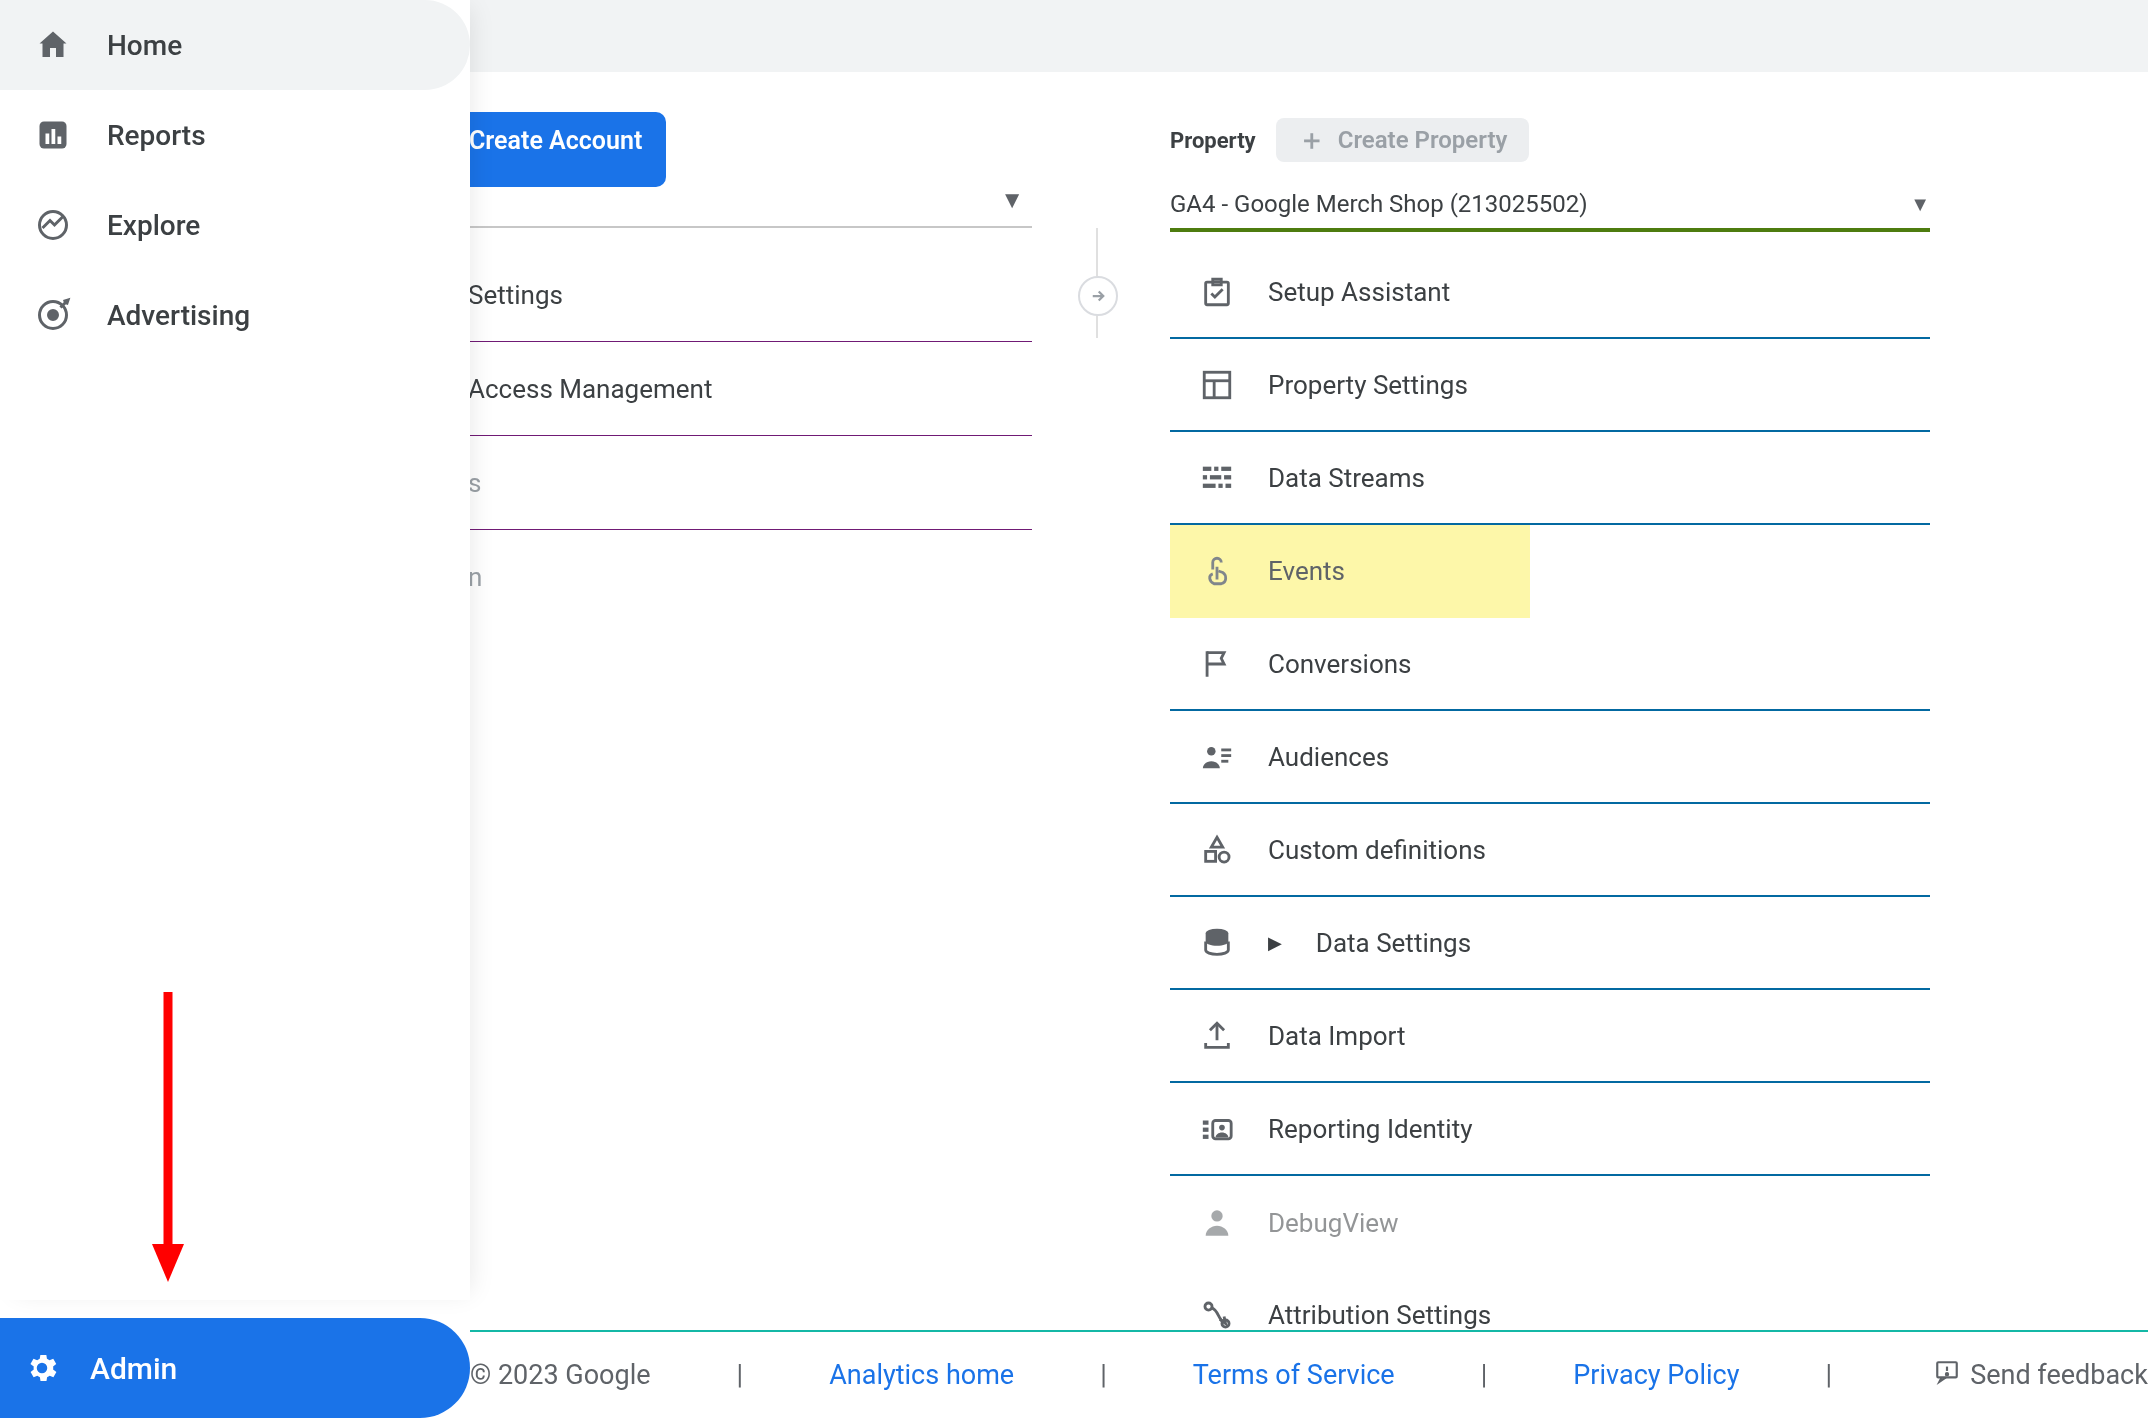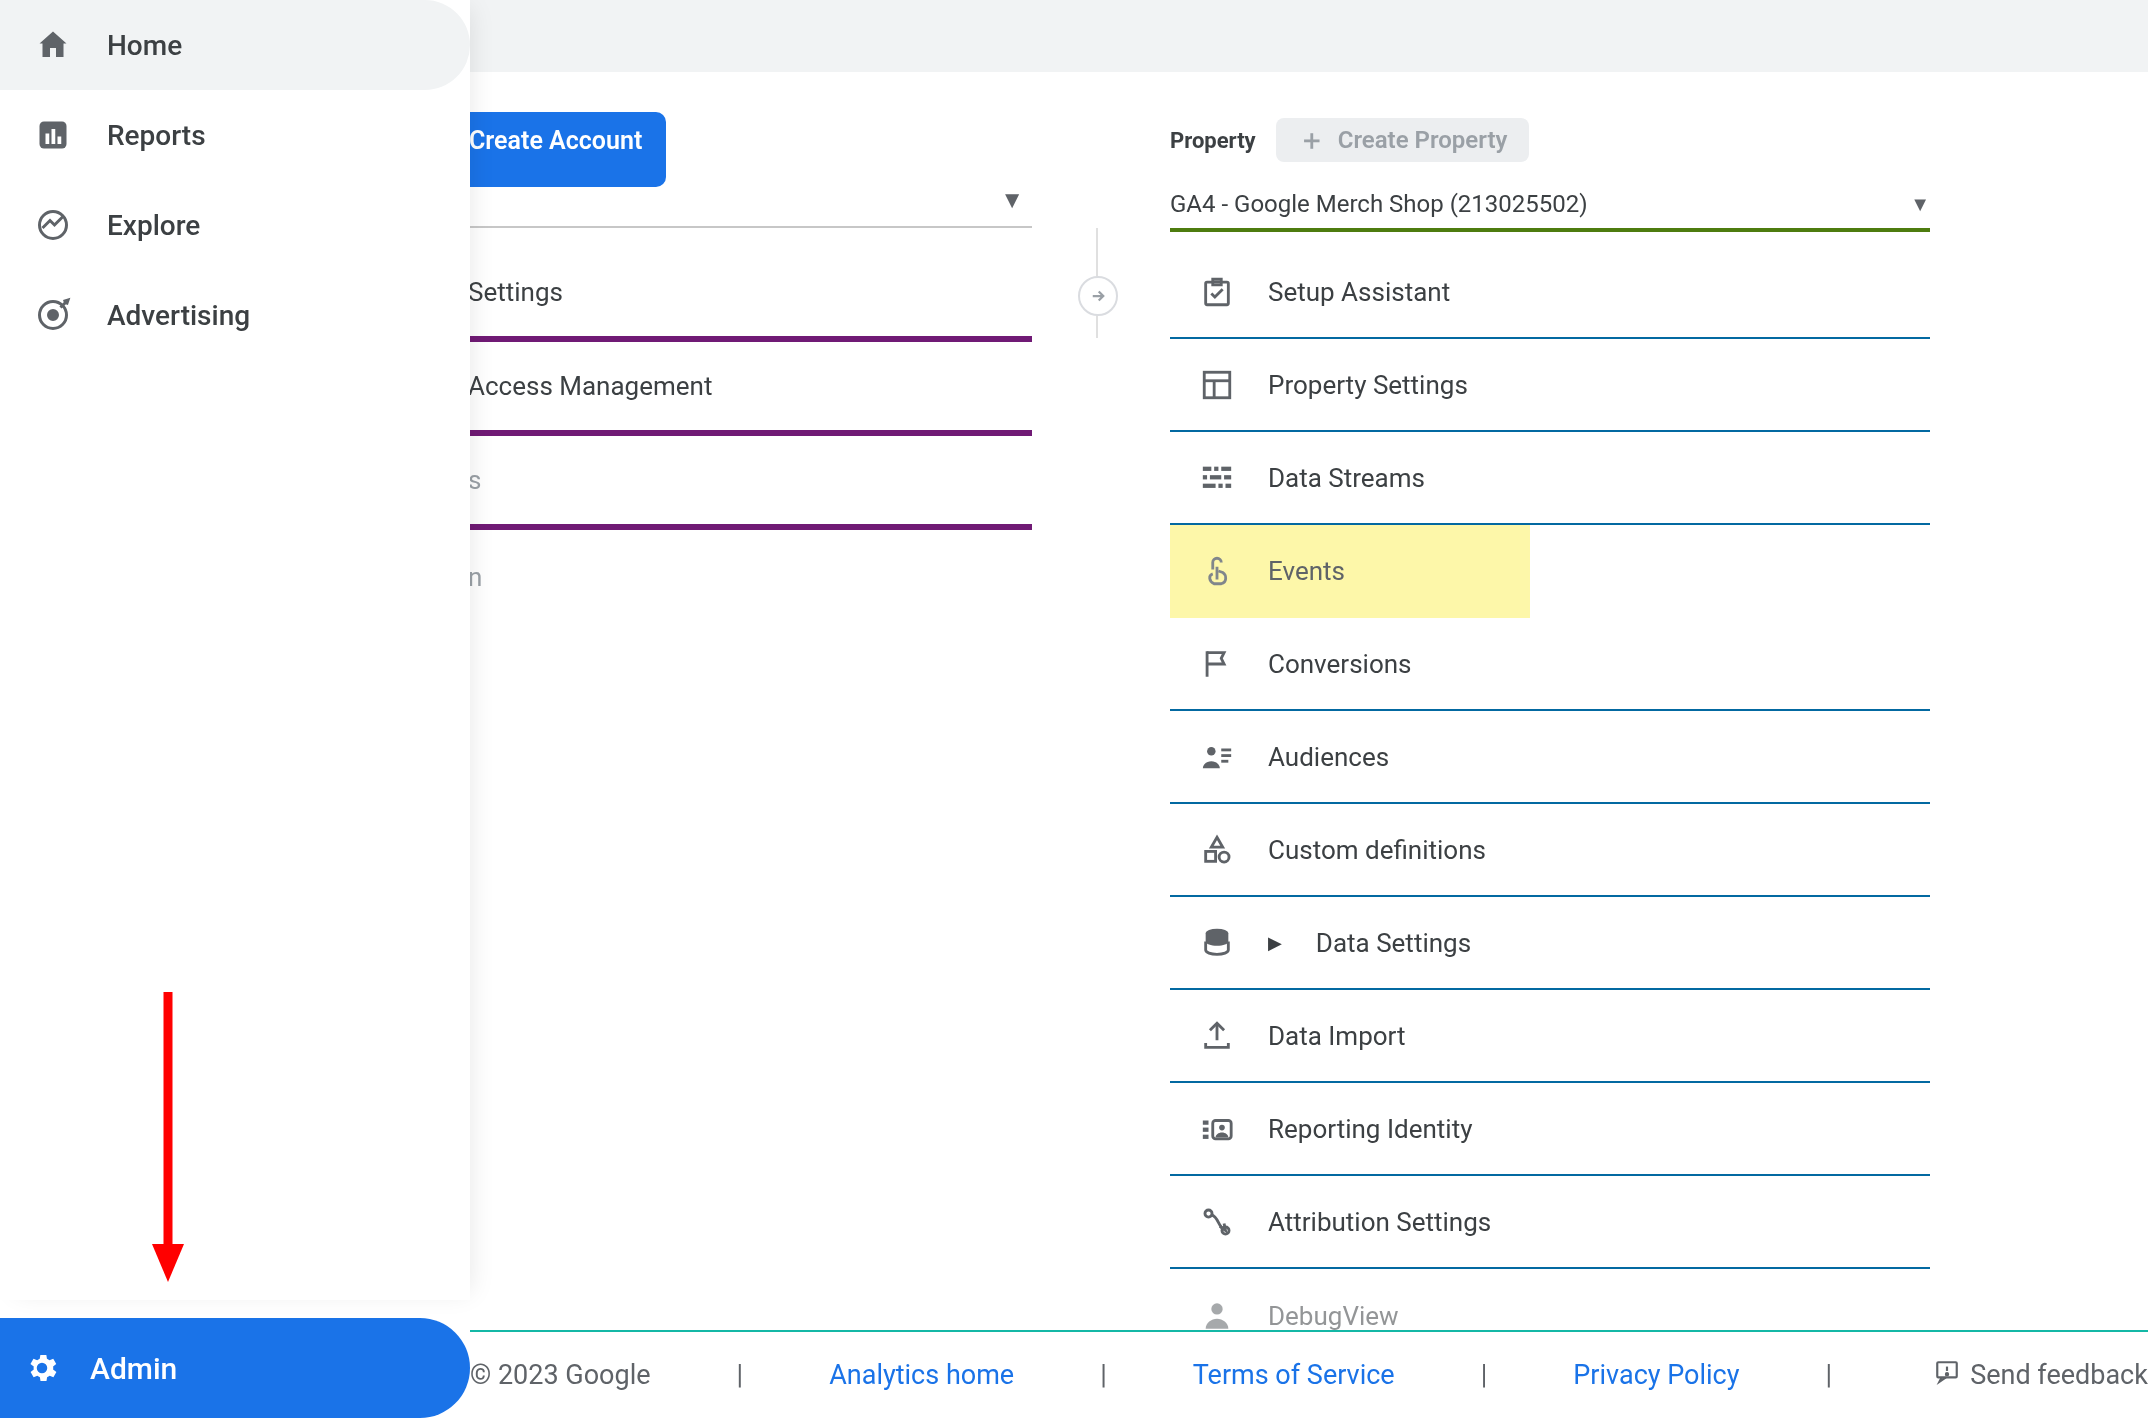--- a/index.html
+++ b/index.html
@@ -118,21 +118,21 @@
   }
   .account-menu {
     position: absolute;
     left: 288px;
     top: 248px;
     width: 744px;
     z-index: 10;
   }
   .acct-item {
     height: 94px;
-    border-bottom: 6px solid #701a75;
+    border-bottom: 1px solid #701a75;
     display: flex;
     align-items: center;
     padding-left: 180px;
     font-size: 26px;
     color: #3c4043;
   }
   .acct-item.dim { color: #9aa0a6; }
   .acct-item:last-child { border-bottom: none; }
 
   
@@ -468,39 +468,39 @@
             <rect x="2" y="6" width="4" height="3"></rect>
             <rect x="2" y="11" width="4" height="3"></rect>
             <rect x="2" y="16" width="4" height="3"></rect>
             <rect x="9" y="6" width="13" height="13" rx="2" fill="none" stroke="#5f6368" stroke-width="2"></rect>
             <circle cx="15.5" cy="11" r="2"></circle>
             <path d="M11 18c0-2 2-3.5 4.5-3.5S20 16 20 18"></path>
           </svg>
       </span>
       <span>Reporting Identity</span>
     </div>
+    <div class="prop-item last" style="opacity:.55;">
+      <span class="prop-icon">
+        <svg viewBox="0 0 24 24" fill="#5f6368">
+            <circle cx="12" cy="7" r="4"></circle>
+            <path d="M4 21c0-4 4-7 8-7s8 3 8 7"></path>
+          </svg>
+      </span>
+      <span>DebugView</span>
+    </div>
     <div class="prop-item">
       <span class="prop-icon">
         <svg viewBox="0 0 24 24" fill="none" stroke="#5f6368" stroke-width="2">
             <circle cx="6" cy="6" r="2.5"></circle>
             <circle cx="18" cy="18" r="2.5"></circle>
             <path d="M8 7c5 1 5 9 9 10"></path>
             <path d="M14 15l4 3-1-5"></path>
           </svg>
       </span>
       <span>Attribution Settings</span>
-    </div>
-    <div class="prop-item last" style="opacity:.55;">
-      <span class="prop-icon">
-        <svg viewBox="0 0 24 24" fill="#5f6368">
-            <circle cx="12" cy="7" r="4"></circle>
-            <path d="M4 21c0-4 4-7 8-7s8 3 8 7"></path>
-          </svg>
-      </span>
-      <span>DebugView</span>
     </div>
   </div>
 </div>
 
 <div class="footer">
   <span>© 2023 Google</span>
   <span class="sep">|</span>
   <a>Analytics home</a>
   <span class="sep">|</span>
   <a>Terms of Service</a>

